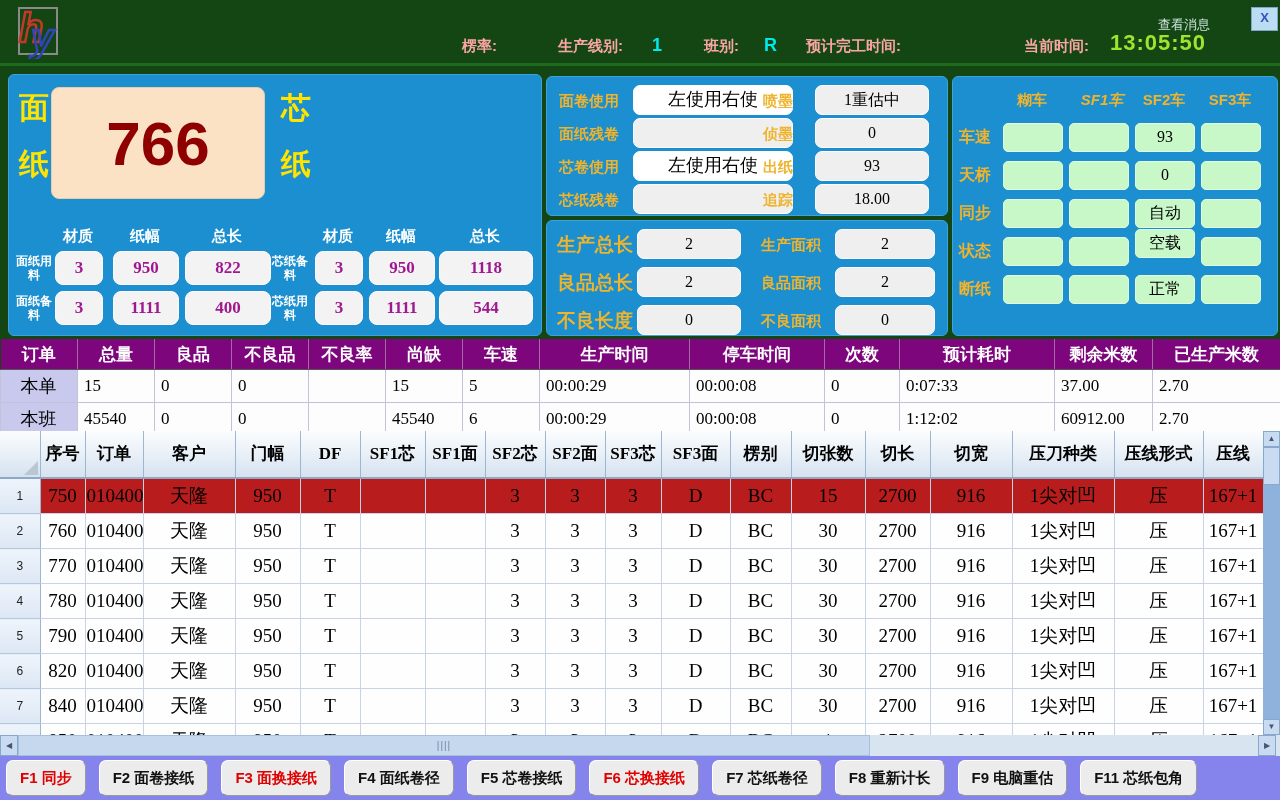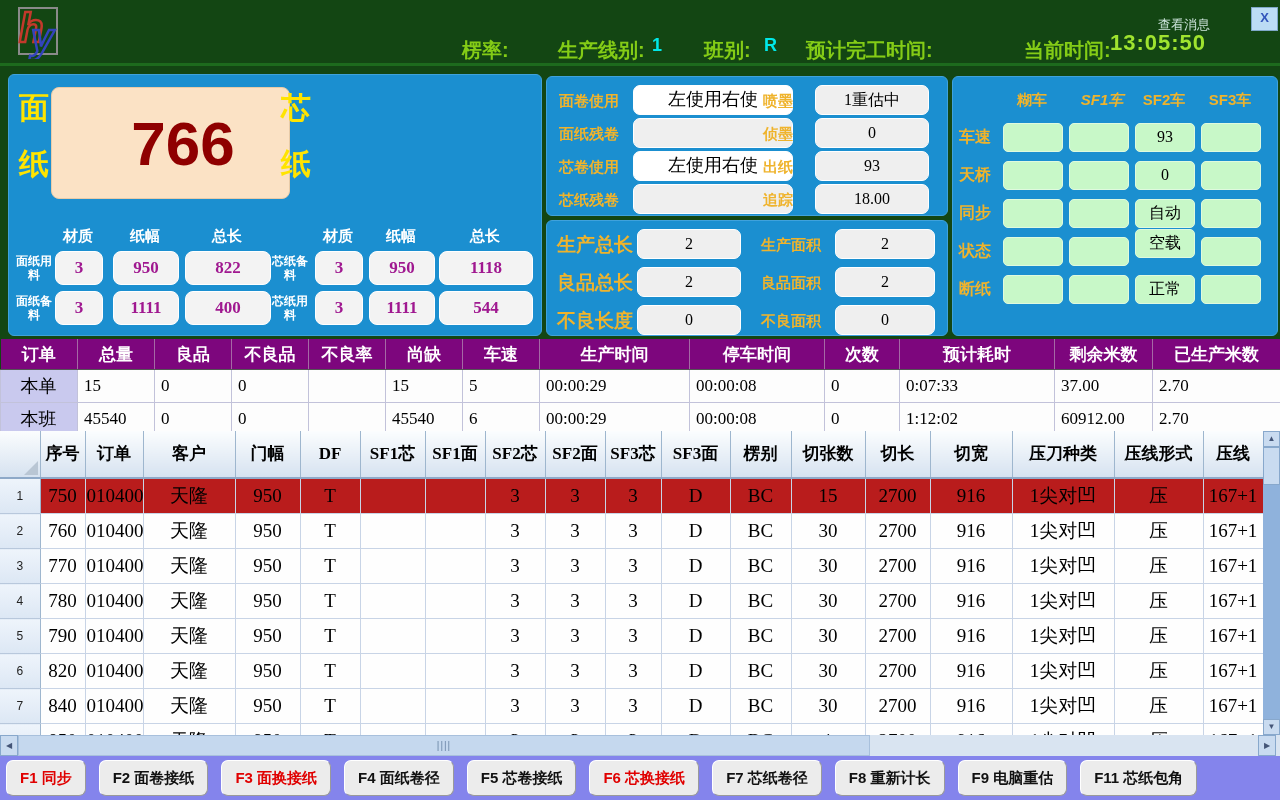--- a/index.html
+++ b/index.html
@@ -3,38 +3,38 @@
 <meta charset="utf-8">
 <style>
   html,body{margin:0;padding:0;background:#000;}
   .screen{position:relative;width:1280px;height:800px;background:#134613;overflow:hidden;
           font-family:"Liberation Sans","DejaVu Sans",sans-serif;}
 
   
   .topbar{position:absolute;left:0;top:0;width:1280px;height:64px;background:#134613;}
   .tb-line{position:absolute;left:0;top:63px;width:1280px;height:3px;background:#1d6b1d;}
   .logo{position:absolute;left:12px;top:5px;width:50px;height:54px;}
-  .tbl{position:absolute;top:37px;color:#84cc16;font-weight:bold;font-size:20px;white-space:nowrap;}
+  .tbl{position:absolute;top:37px;color:#fca5a5;font-weight:bold;font-size:15px;white-space:nowrap;}
   .tbv{position:absolute;top:35px;color:#00e8e8;font-weight:bold;font-size:18px;}
   .tb-time{position:absolute;left:1110px;top:30px;color:#9fe32f;font-weight:bold;font-size:22px;letter-spacing:1px;}
   .tb-msg{position:absolute;left:1158px;top:16px;color:#cde4dc;font-size:13px;cursor:pointer;}
   .tb-close{position:absolute;left:1251px;top:7px;width:25px;height:22px;background:#bcdcf4;
             border:1px solid #7fa8c8;color:#3355bb;font-weight:bold;font-size:13px;text-align:center;line-height:20px;}
 
   
   .panel{position:absolute;background:#1b8fd0;border-radius:6px;border:1px solid #3fa2dc;}
   .panel.left{left:8px;top:74px;width:532px;height:260px;}
   .panel.mid-top{left:546px;top:76px;width:400px;height:138px;}
   .panel.mid-bot{left:546px;top:220px;width:400px;height:114px;}
   .panel.right{left:952px;top:76px;width:324px;height:258px;}
 
   .big-label{position:absolute;color:#ffe400;font-size:30px;font-weight:bold;line-height:1;}
   .num-box{position:absolute;top:12px;height:110px;background:#fbe2c5;border-radius:8px;border:1px solid #e8cba8;
            display:flex;align-items:center;justify-content:center;}
-  .num-box.face{left:42px;width:212px;padding-left:25px;}
+  .num-box.face{left:42px;width:212px;}
   .num-box.core{left:300px;width:226px;}
   .num-face{color:#8f0000;font-size:62px;font-weight:bold;}
   .num-core{color:#2121dc;font-size:62px;font-weight:bold;}
 
   .ph{position:absolute;top:152px;color:#ffffff;font-weight:bold;font-size:15px;text-align:center;}
   .ph1{left:46px;width:46px;} .ph2{left:104px;width:64px;} .ph3{left:176px;width:84px;}
   .ph4{left:306px;width:46px;} .ph5{left:360px;width:64px;} .ph6{left:430px;width:92px;}
   .prow{position:absolute;left:0;width:532px;height:34px;}
   .prow1{top:176px;} .prow2{top:216px;}
   .plab{position:absolute;color:#ffffff;font-weight:bold;font-size:12px;line-height:1.15;text-align:center;top:4px;}

